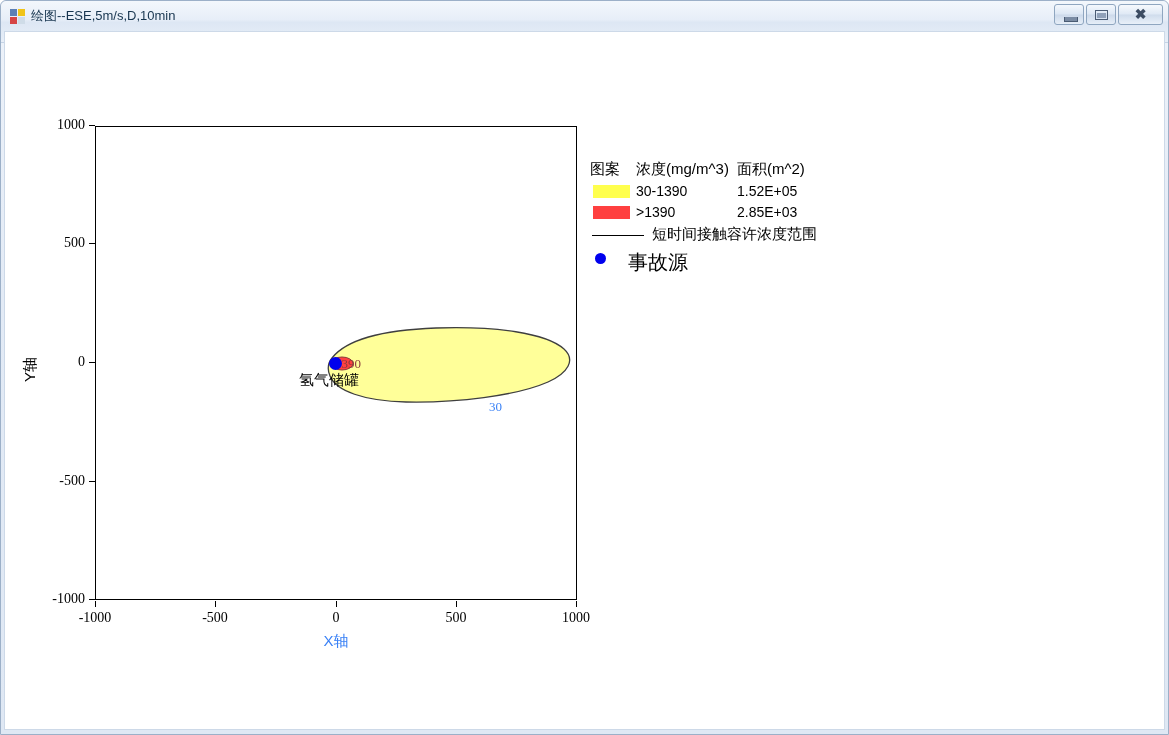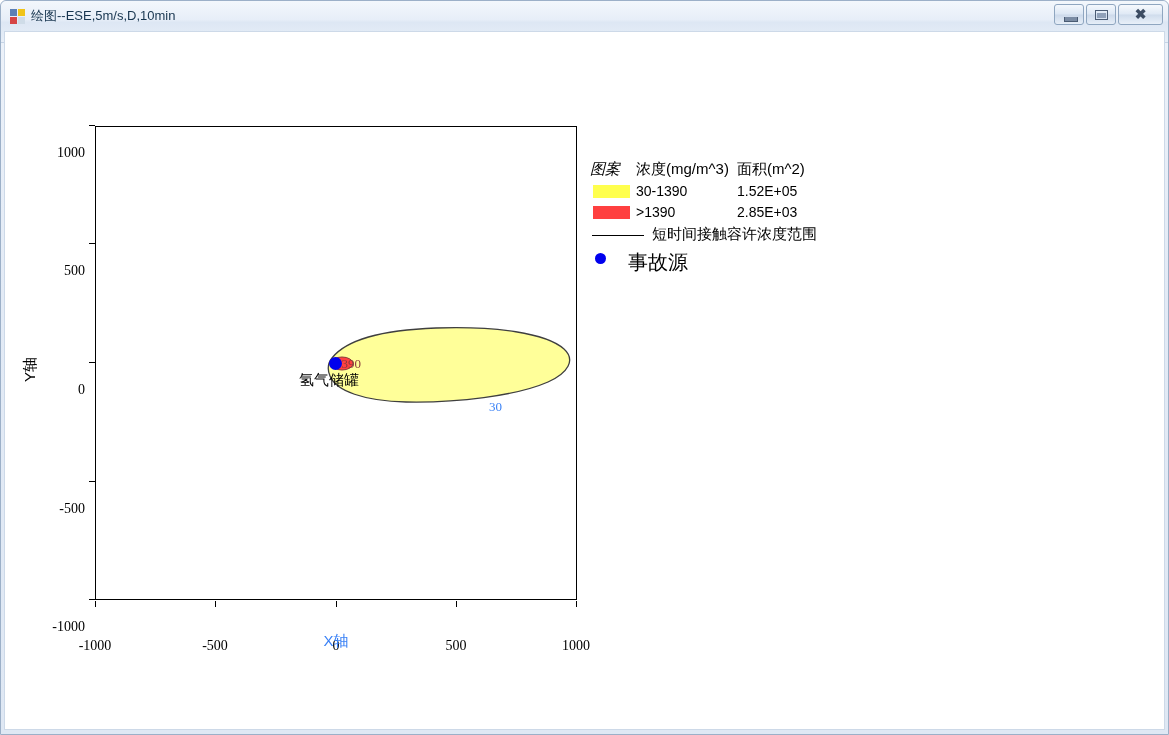--- a/index.html
+++ b/index.html
@@ -131,21 +131,20 @@
     border: 1.5px solid #000000;
     background: #ffffff;
   }
 
   .tick-lbl {
     position: absolute;
     font-family: "Liberation Serif", serif;
     font-size: 14px;
     color: #000000;
     white-space: nowrap;
-    margin-top: 28px;
   }
   .tick-y { text-align: right; }
   .tick-x { text-align: center; }
 
   .tick-mark-y {
     position: absolute;
     width: 6px;
     height: 0;
     border-top: 1.5px solid #000000;
   }
@@ -182,21 +181,21 @@
     width: 260px;
   }
   .legend-head {
     position: relative;
     height: 22px;
     font-family: "Liberation Sans", sans-serif;
     font-size: 15px;
     color: #000000;
     white-space: nowrap;
   }
-  .lh-c1 { position: absolute; left: 0px;   top: 0; font-style: italic; }
+  .lh-c1 { position: absolute; left: 0px;   top: 0; }
   .lh-c2 { position: absolute; left: 46px;  top: 0; }
   .lh-c3 { position: absolute; left: 147px; top: 0; }
 
   .legend-row {
     position: relative;
     height: 21px;
   }
   .swatch {
     position: absolute;
     left: 3px;

